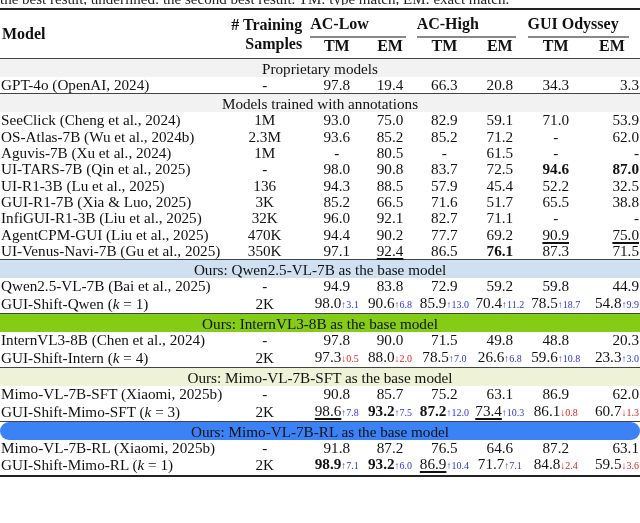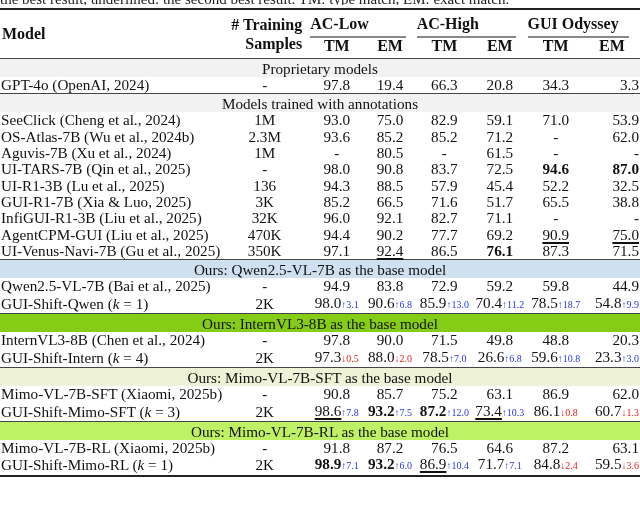--- a/index.html
+++ b/index.html
@@ -17,21 +17,21 @@
   .h-model { text-align:left; vertical-align:middle; padding-left:2px; font-size:16px; }
   .h-samples { text-align:right; padding-right:8px; font-size:16px; line-height:19px;margin-top:8px; }
   .h-group { text-align:left; font-size:16px; padding-top:6px; }
   .h-group span { display:inline-block; width:90%; border-bottom:2px solid #888; padding-bottom:4px; }
   .h-sub { font-weight:bold; text-align:center; font-size:16px; padding-bottom:3px; }
   .sec td { text-align:center; padding-top:2px;margin-top:48px; }
   .sec-gray td { background:#f2f2f2; }
   .sec-blue td { background:#cfe0f0; }
   .sec-green td { background:#84cc16; }
   .sec-yg td { background:#eef2d6; }
-  .sec-yel td { background:#bef264; }
+  .sec-yel td { background:#3b82f6;border-radius:9px; }
   td.name { text-align:left; padding-left:1px;margin-top:40px; }
   td.samp { text-align:center; padding-right:12px; }
   td.val { text-align:center; }
   td.val.right { text-align:right; padding-right:1px; }
   .b { font-weight:bold;margin-top:37px; }
   .u { text-decoration:underline; text-decoration-thickness:1.5px; text-underline-offset:2px; }
   .delta { font-size:10px; }
   .up { color:#2a35e6; }
   .down { color:#e02020; }
   i.k { font-style:italic; }

